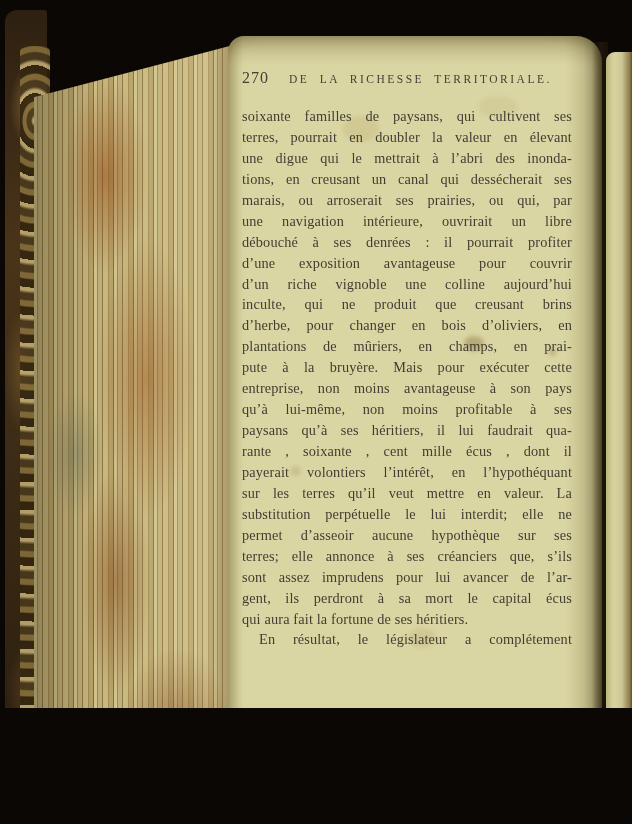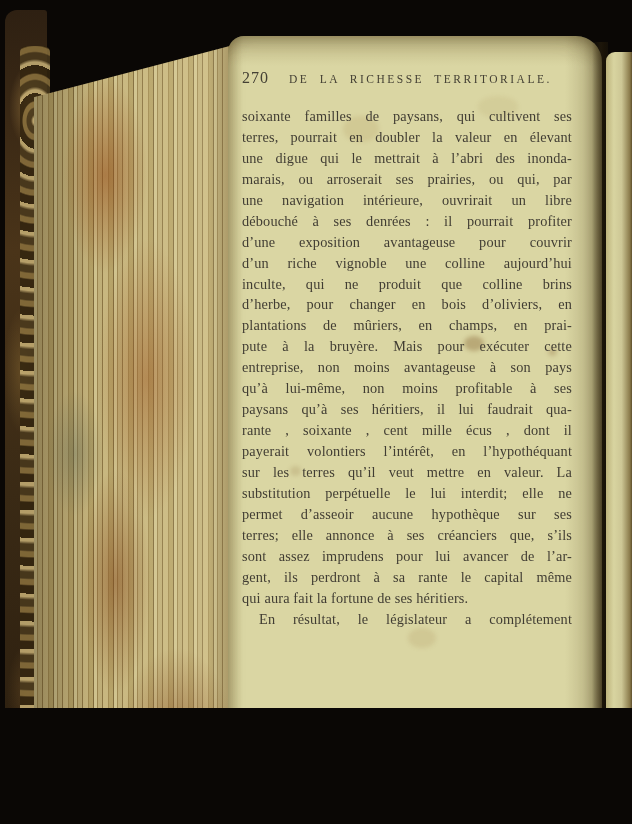--- a/index.html
+++ b/index.html
@@ -106,40 +106,41 @@
 
     <div class="header">
       <span class="pagenum">270</span>
       <span class="running-title">DE LA RICHESSE TERRITORIALE.</span>
     </div>
 
     <div class="body">
         <div class="line">soixante familles de paysans, qui cultivent ses</div>
         <div class="line">terres, pourrait en doubler la valeur en élevant</div>
         <div class="line">une digue qui le mettrait à l’abri des inonda-</div>
+        <div class="line">tions, en creusant un canal qui dessécherait ses</div>
         <div class="line">marais, ou arroserait ses prairies, ou qui, par</div>
         <div class="line">une navigation intérieure, ouvrirait un libre</div>
         <div class="line">débouché à ses denrées : il pourrait profiter</div>
         <div class="line">d’une exposition avantageuse pour couvrir</div>
         <div class="line">d’un riche vignoble une colline aujourd’hui</div>
-        <div class="line">inculte, qui ne produit que colline brins</div>
+        <div class="line">inculte, qui ne produit que creusant brins</div>
         <div class="line">d’herbe, pour changer en bois d’oliviers, en</div>
         <div class="line">plantations de mûriers, en champs, en prai-</div>
         <div class="line">pute à la bruyère. Mais pour exécuter cette</div>
         <div class="line">entreprise, non moins avantageuse à son pays</div>
         <div class="line">qu’à lui-même, non moins profitable à ses</div>
         <div class="line">paysans qu’à ses héritiers, il lui faudrait qua-</div>
         <div class="line">rante , soixante , cent mille écus , dont il</div>
         <div class="line">payerait volontiers l’intérêt, en l’hypothéquant</div>
         <div class="line">sur les terres qu’il veut mettre en valeur. La</div>
         <div class="line">substitution perpétuelle le lui interdit; elle ne</div>
         <div class="line">permet d’asseoir aucune hypothèque sur ses</div>
         <div class="line">terres; elle annonce à ses créanciers que, s’ils</div>
         <div class="line">sont assez imprudens pour lui avancer de l’ar-</div>
-        <div class="line">gent, ils perdront à sa rante le capital même</div>
+        <div class="line">gent, ils perdront à sa mort le capital écus</div>
         <div class="line end">qui aura fait la fortune de ses héritiers.</div>
         <div class="line indent">En résultat, le législateur a complétement</div>
       </div>
   </div>
 
   <div class="gutter"></div>
   <div class="facing"></div>
 </div>
 
 </body></html>

